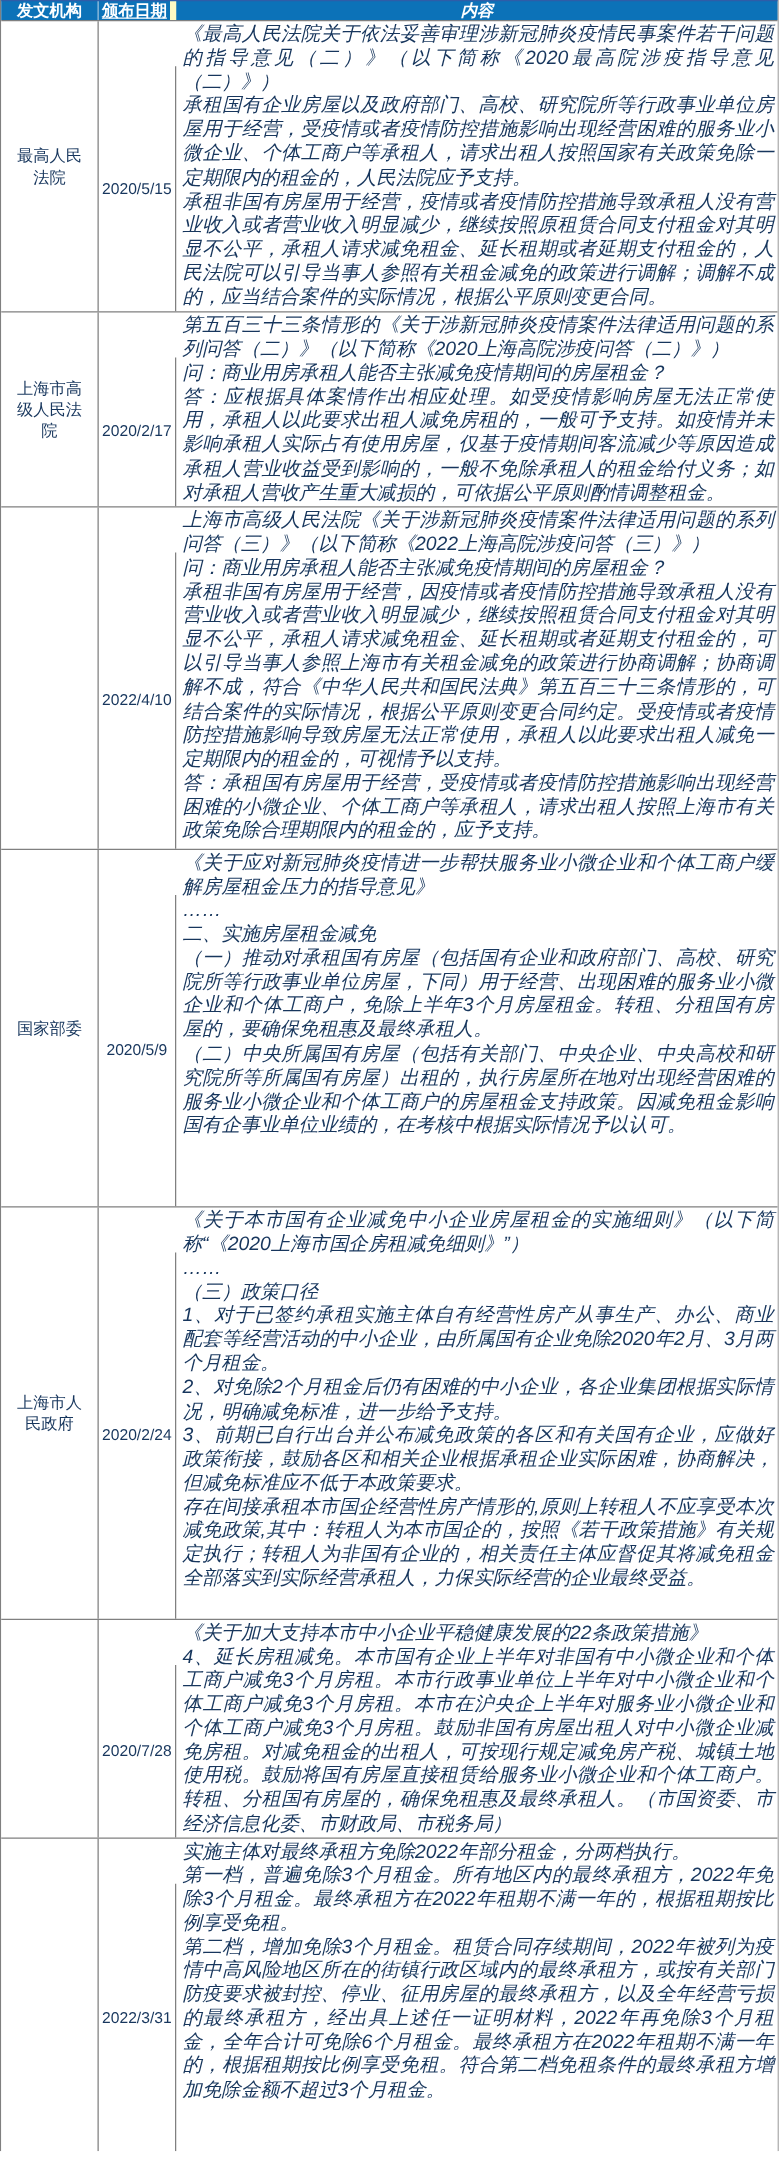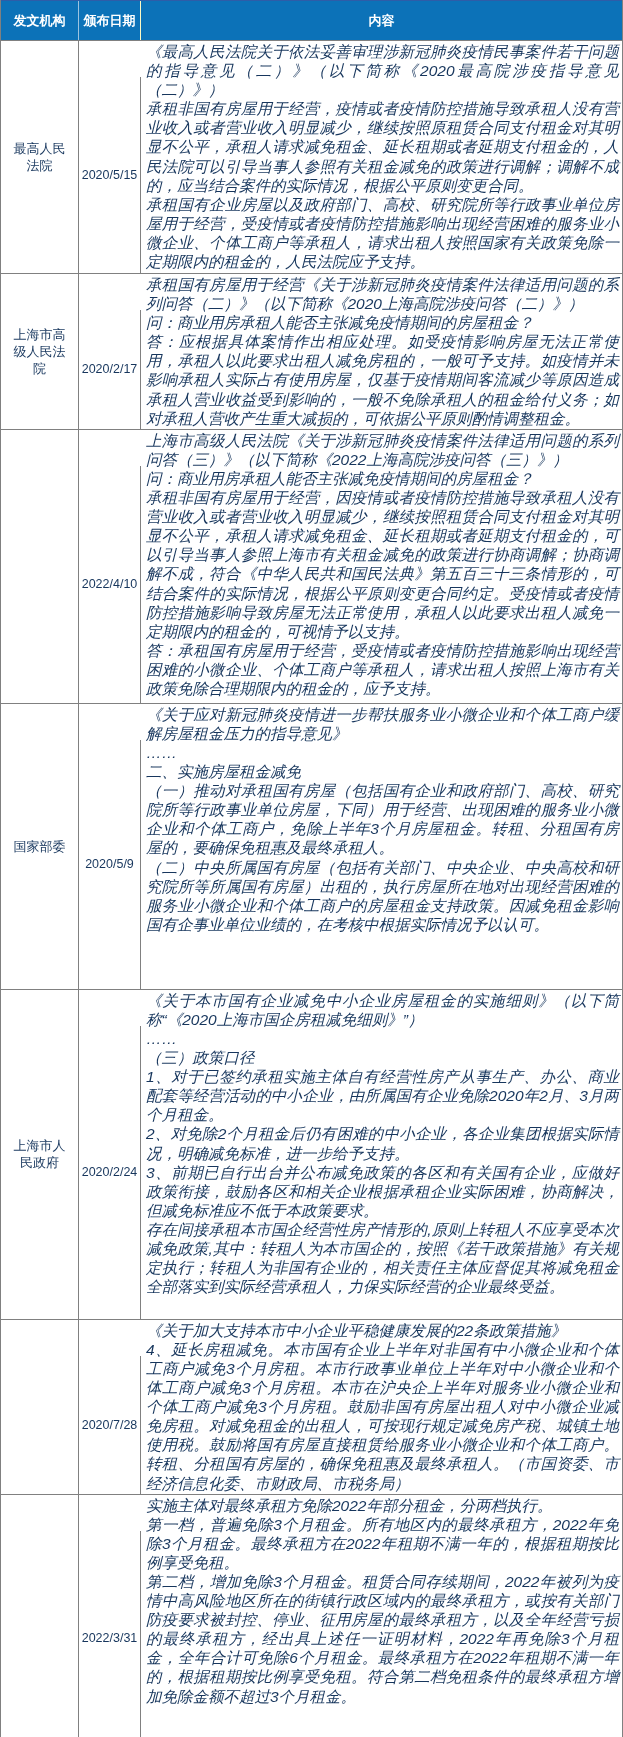--- a/index.html
+++ b/index.html
@@ -9,32 +9,32 @@
     font-family: "Liberation Sans", "DejaVu Sans", sans-serif;
   }
   .doc-table {
     width: 623px;
     border-left: 1px solid #808080;
     border-right: 1px solid #808080;
     color: var(--body-text, #17365D);
   }
   .thead {
     display: flex;
-    height: 40px;
+    height: 16px;
     background: var(--header-bg, #0C72B8);
     color: #ffffff;
     font-weight: bold;
     font-size: 13px;
     border-top: 1px solid #2e5da8;
     justify-content: center;
   }
   .th { display: flex; align-items: center; justify-content: center; }
   .th.col-agency { width: 78px; border-right: 1px solid #9cc3e0; }
-  .th.col-date   { width: 62px; border-right: 1px solid #fef9c3; }
-  .th.col-content{ flex: 1; }
+  .th.col-date   { width: 62px; border-right: 5px solid #fef9c3; text-decoration: underline; }
+  .th.col-content{ flex: 1; font-style: italic; }
   .trow {
     display: flex;
     border-top: 1px solid #808080;
     background: #ffffff;
   }
   .cell.agency {
     width: 78px;
     border-right: 1px solid #808080;
     display: flex; align-items: center; justify-content: center;
     text-align: center;
@@ -78,29 +78,29 @@
     <div class="th col-agency">发文机构</div>
     <div class="th col-date">颁布日期</div>
     <div class="th col-content">内容</div>
   </div>
   <div id="tbody">
       <div class="trow">
         <div class="cell agency">最高人民法院</div>
         <div class="cell date">2020/5/15</div>
         <div class="cell content">
           <p>《最高人民法院关于依法妥善审理涉新冠肺炎疫情民事案件若干问题的指导意见（二）》（以下简称《2020最高院涉疫指导意见（二）》）</p>
+          <p>承租国有企业房屋以及政府部门、高校、研究院所等行政事业单位房屋用于经营，受疫情或者疫情防控措施影响出现经营困难的服务业小微企业、个体工商户等承租人，请求出租人按照国家有关政策免除一定期限内的租金的，人民法院应予支持。</p>
           <p>承租非国有房屋用于经营，疫情或者疫情防控措施导致承租人没有营业收入或者营业收入明显减少，继续按照原租赁合同支付租金对其明显不公平，承租人请求减免租金、延长租期或者延期支付租金的，人民法院可以引导当事人参照有关租金减免的政策进行调解；调解不成的，应当结合案件的实际情况，根据公平原则变更合同。</p>
-          <p>承租国有企业房屋以及政府部门、高校、研究院所等行政事业单位房屋用于经营，受疫情或者疫情防控措施影响出现经营困难的服务业小微企业、个体工商户等承租人，请求出租人按照国家有关政策免除一定期限内的租金的，人民法院应予支持。</p>
         </div>
       </div>
       <div class="trow">
         <div class="cell agency">上海市高级人民法院</div>
         <div class="cell date">2020/2/17</div>
         <div class="cell content">
-          <p>承租国有房屋用于经营《关于涉新冠肺炎疫情案件法律适用问题的系列问答（二）》（以下简称《2020上海高院涉疫问答（二）》）</p>
+          <p>第五百三十三条情形的《关于涉新冠肺炎疫情案件法律适用问题的系列问答（二）》（以下简称《2020上海高院涉疫问答（二）》）</p>
           <p>问：商业用房承租人能否主张减免疫情期间的房屋租金？</p>
           <p>答：应根据具体案情作出相应处理。如受疫情影响房屋无法正常使用，承租人以此要求出租人减免房租的，一般可予支持。如疫情并未影响承租人实际占有使用房屋，仅基于疫情期间客流减少等原因造成承租人营业收益受到影响的，一般不免除承租人的租金给付义务；如对承租人营收产生重大减损的，可依据公平原则酌情调整租金。</p>
         </div>
       </div>
       <div class="trow">
         <div class="cell agency"></div>
         <div class="cell date">2022/4/10</div>
         <div class="cell content">
           <p>上海市高级人民法院《关于涉新冠肺炎疫情案件法律适用问题的系列问答（三）》（以下简称《2022上海高院涉疫问答（三）》）</p>
           <p>问：商业用房承租人能否主张减免疫情期间的房屋租金？</p>

